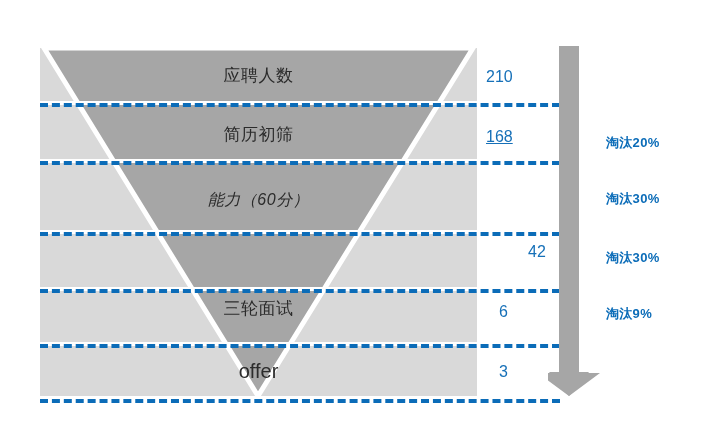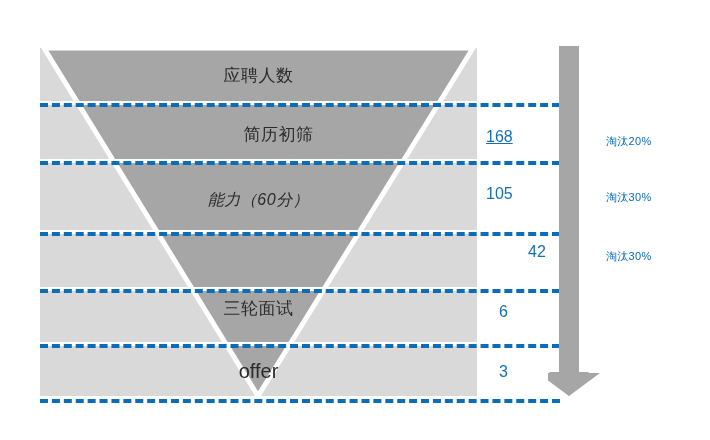--- a/index.html
+++ b/index.html
@@ -87,22 +87,22 @@
     width: 56px;
     height: 352px;
   }
 
   
   .dropout-note {
     position: absolute;
     left: 606px;
     width: 100px;
     color: #0B6CB8;
-    font-size: 11px;
-    font-weight: normal;
+    font-size: 13px;
+    font-weight: bold;
     letter-spacing: 0.3px;
   }
 </style>
 </head>
 <body>
 
 <div id="funnel-figure">
 
   <div class="backdrop-panel"></div>
 
@@ -117,34 +117,35 @@
   </svg>
 
   <div class="divider" style="top:103px;"></div>
   <div class="divider" style="top:161px;"></div>
   <div class="divider" style="top:232px;"></div>
   <div class="divider" style="top:289px;"></div>
   <div class="divider" style="top:344px;"></div>
   <div class="divider" style="top:399px;"></div>
 
   <div class="stage-label" style="left:40px; top:64px;  width:437px;">应聘人数</div>
-  <div class="stage-label" style="left:40px; top:123px; width:437px;margin-left:20px;">简历初筛</div>
+  <div class="stage-label" style="left:40px; top:123px; width:437px;">简历初筛</div>
   <div class="stage-label small" style="left:40px; top:188px; width:437px;font-style:italic;">能力（60分）</div>
   <div class="stage-label latin" style="left:40px; top:359px; width:437px;">offer</div>
   <div class="stage-label" style="left:40px; top:297px; width:437px;">三轮面试</div>
 
+  <div class="count-value" style="top:68px;">210</div>
   <div class="count-value" style="top:128px;text-decoration:underline;">168</div>
-  <div class="count-value" style="top:185px;">105</div>
   <div class="count-value" style="top:243px;margin-left:42px;">42</div>
   <div class="count-value" style="left:499px; top:303px; width:40px; text-align:left;">6</div>
   <div class="count-value" style="left:499px; top:363px; width:40px; text-align:left;">3</div>
 
   <svg class="arrow-svg" viewBox="0 0 56 352" preserveAspectRatio="none">
     <polygon points="11,0 31,0 31,327 52,327 21,350 -10,327 11,327" fill="#a6a6a6"></polygon>
     <rect x="11" y="0" width="20" height="328" fill="#a6a6a6"></rect>
     <polygon points="1,326 41,326 21,350" fill="#a6a6a6"></polygon>
   </svg>
 
   <div class="dropout-note" style="top:134px;">淘汰20%</div>
   <div class="dropout-note" style="top:190px;">淘汰30%</div>
   <div class="dropout-note" style="top:249px;">淘汰30%</div>
+  <div class="dropout-note" style="top:305px;">淘汰9%</div>
 
 </div>
 
 </body></html>

